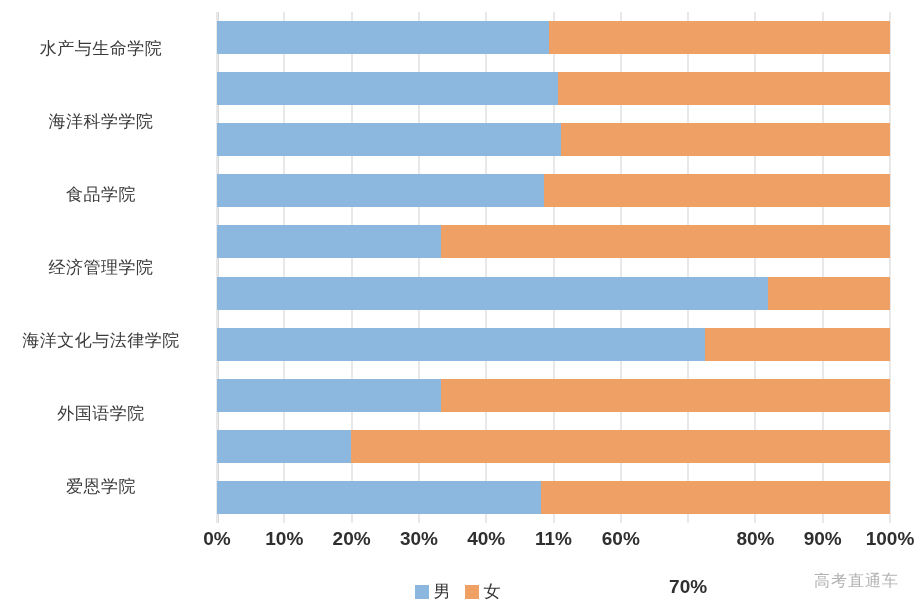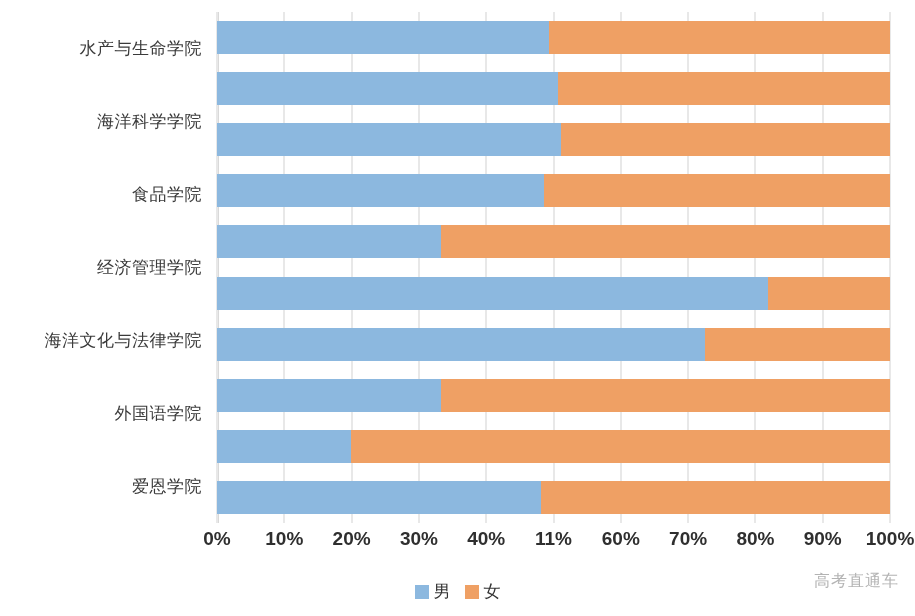--- a/index.html
+++ b/index.html
@@ -20,20 +20,21 @@
   
   
   #cat-axis {
     position: absolute;
     left: 0px;
     top: 12px;
     width: 211px;
     height: 511px;
     display: flex;
     flex-direction: column;
+    align-items: center;
   }
   .cat-label {
     flex: 1 1 0;
     display: flex;
     align-items: center;
     justify-content: flex-end;
     padding-right: 9px;
     font-size: 17px;
     color: #3a3a3a;
     white-space: nowrap;
@@ -246,21 +247,21 @@
   </div>
 
   <div id="val-axis">
       <div class="tick-label" style="left: 0%;">0%</div>
       <div class="tick-label" style="left: 10%;">10%</div>
       <div class="tick-label" style="left: 20%;">20%</div>
       <div class="tick-label" style="left: 30%;">30%</div>
       <div class="tick-label" style="left: 40%;">40%</div>
       <div class="tick-label" style="left: 50%;">11%</div>
       <div class="tick-label" style="left: 60%;">60%</div>
-      <div class="tick-label" style="left: 70%;">70%</div>
+      <div class="tick-label" style="left: 70%; margin-top: 48px;">70%</div>
       <div class="tick-label" style="left: 80%;">80%</div>
       <div class="tick-label" style="left: 90%;">90%</div>
       <div class="tick-label" style="left: 100%;">100%</div>
     </div>
 
   <div id="legend">
       <div class="legend-item">
         <span class="legend-swatch male" style="background: rgb(140, 184, 223);"></span>
         <span class="legend-text">男</span>
       </div>

